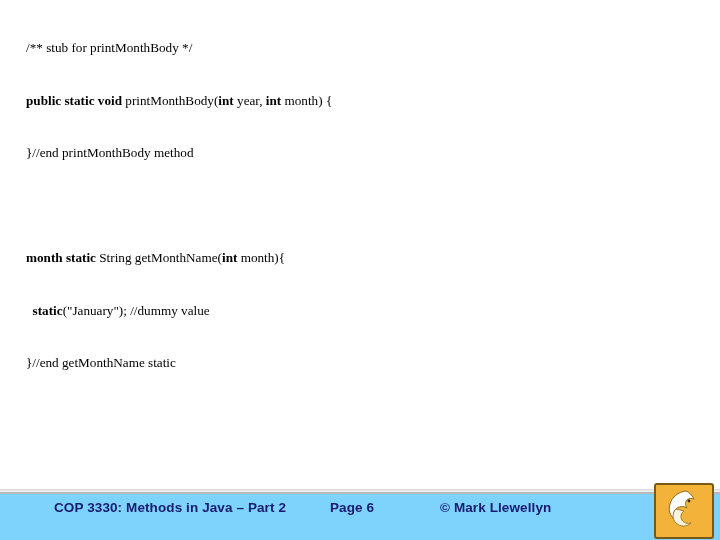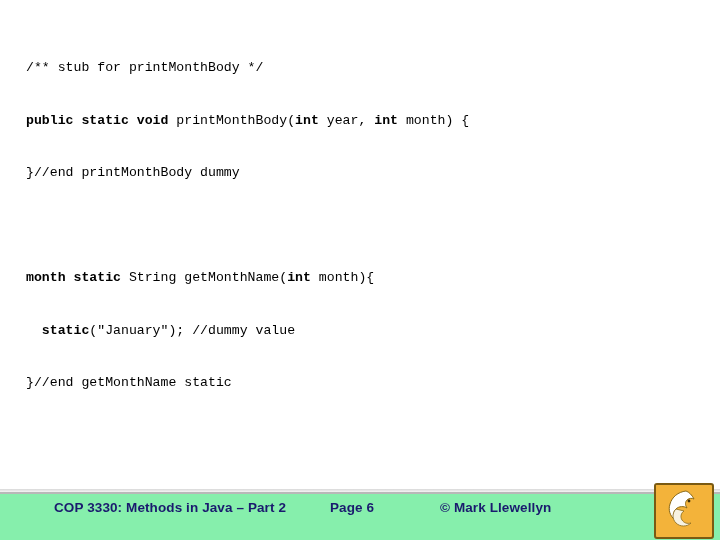--- a/index.html
+++ b/index.html
@@ -19,44 +19,44 @@
     height: 540px;
     background: #ffffff;
     box-sizing: border-box;
   }
   .code-area {
     position: absolute;
     left: 0px;
     top: 0px;
     width: 720px;
     height: 492px;
-    padding: 24px 0 0 26px;
+    padding: 4px 0 0 26px;
     box-sizing: border-box;
-    font-family: Liberation Mono, monospace;
+    font-family: Liberation Serif, serif;
     font-size: 13.2px;
     line-height: 17.5px;
     color: #000000;
     white-space: pre;
     overflow: hidden;
   }
   .code-area .ln {
     display: block;
     height: 17.5px;
     white-space: pre;
   }
   .kw {
     font-weight: bold;
   }
   .footer-bar {
     position: absolute;
     left: 0;
     top: 492px;
     width: 720px;
     height: 48px;
-    background: #86efac;
+    background: #7dd3fc;
     border-top: 2px solid #b8b8b8;
     box-sizing: border-box;
   }
   .footer-inner {
     position: absolute;
     left: 0;
     top: 6px;
     width: 640px;
     display: flex;
     align-items: center;
@@ -102,21 +102,21 @@
   }
 </style>
 </head>
 <body>
 
 <div class="slide">
 
   <div class="code-area">
     <span class="ln"><span>/** stub for printMonthBody */</span></span>
     <span class="ln"><span class="kw">public static void</span> printMonthBody(<span class="kw">int</span> year, <span class="kw">int</span> month) {</span>
-    <span class="ln"><span>}//end printMonthBody dummy</span></span>
+    <span class="ln"><span>}//end printMonthBody method</span></span>
     <span class="ln"><span></span></span>
     <span class="ln"><span class="kw">month static</span> String getMonthName(<span class="kw">int</span> month){</span>
     <span class="ln">  <span class="kw">static</span>("January"); //dummy value</span>
     <span class="ln"><span>}//end getMonthName static</span></span>
     <span class="ln"><span></span></span>
     
     
     
     
     

